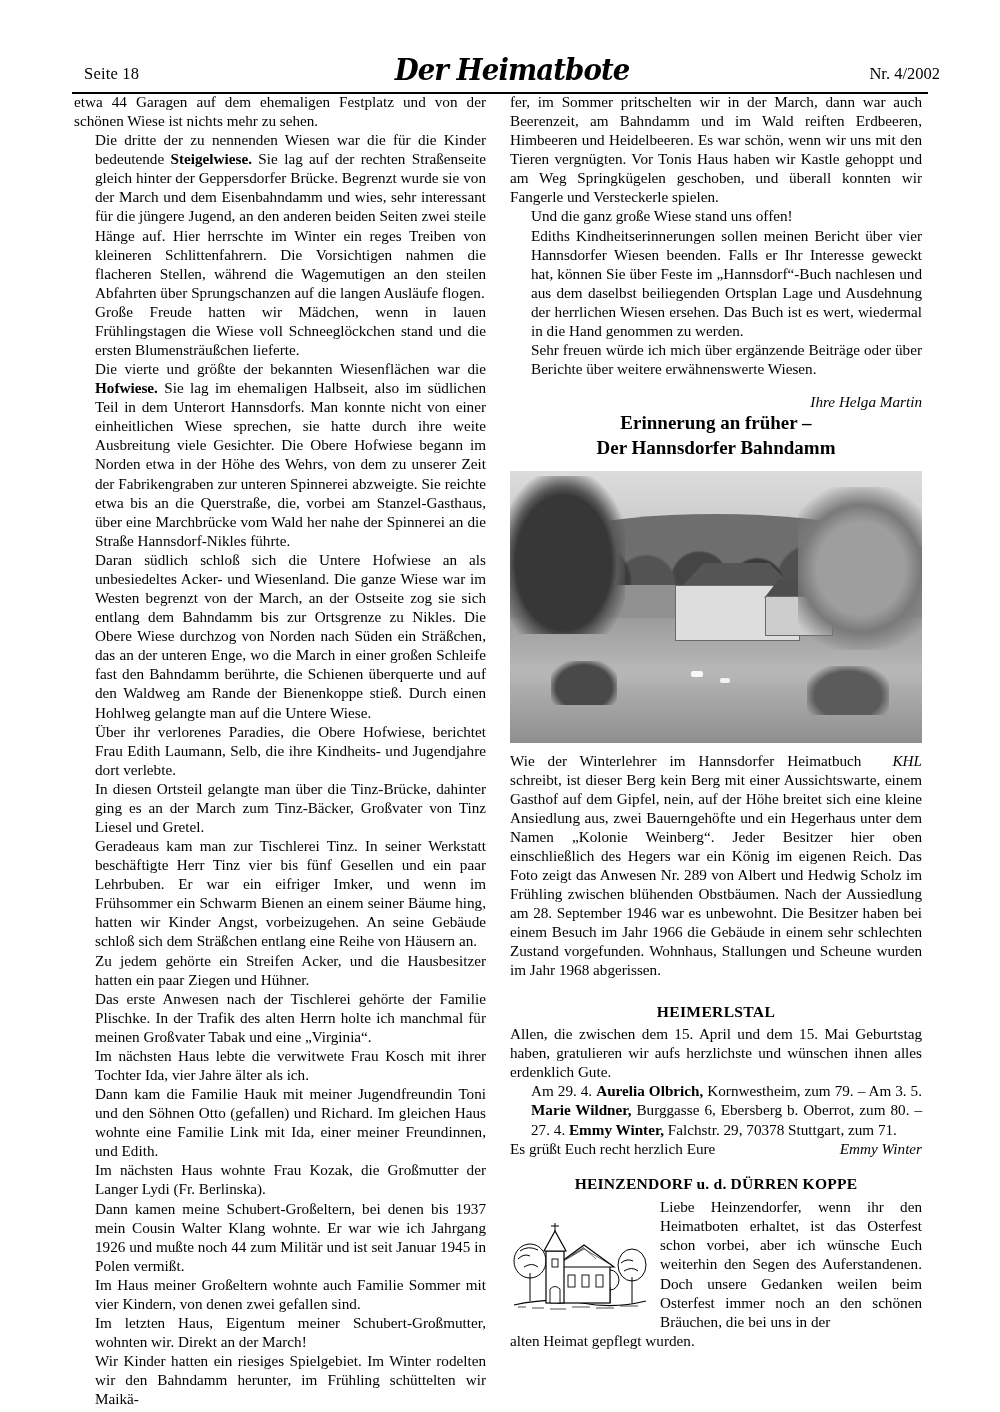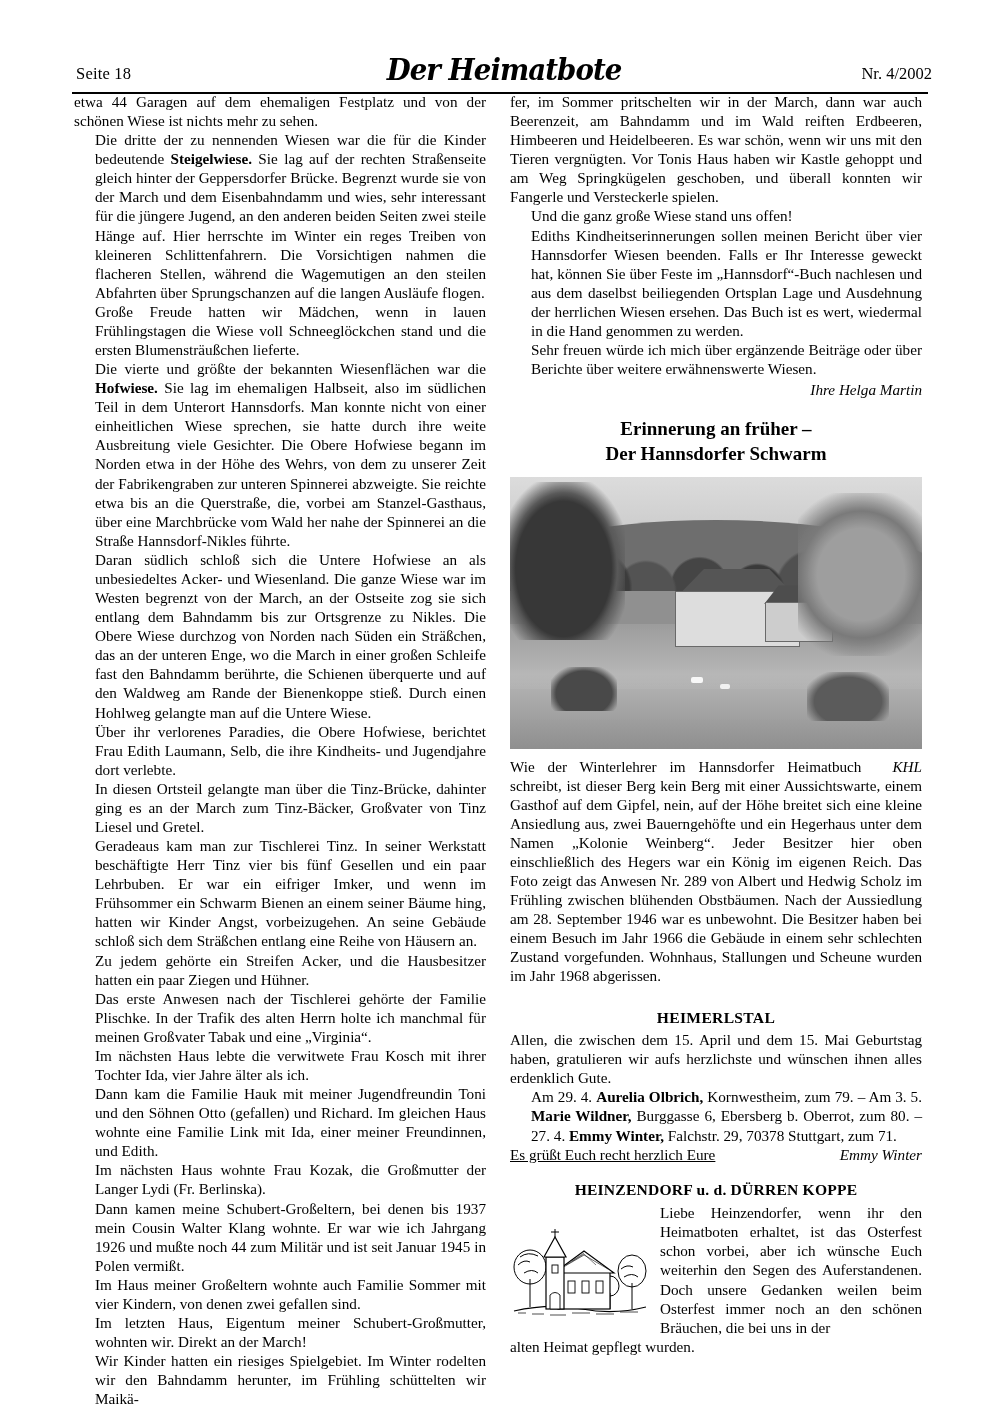--- a/index.html
+++ b/index.html
@@ -19,21 +19,21 @@
     position: absolute;
     left: 0; top: 0;
     width: 1000px;
     height: 1412px;
     background: #fff;
   }
 
   
   .masthead {
     position: absolute;
-    left: 76px;
+    left: 84px;
     top: 52px;
     width: 856px;
     height: 40px;
   }
   .masthead-left {
     position: absolute;
     left: 0;
     top: 12px;
     font-size: 16.5px;
     letter-spacing: 0.2px;
@@ -84,31 +84,30 @@
     margin: 0;
     text-indent: 0;
   }
   .col p + p { margin-top: 0px; margin-left: 21px; }
 
   b, .bold { font-weight: bold; }
 
   .sig {
     text-align: right;
     font-style: italic;
-    margin-top: 2px;
+    margin-top: 14px;
   }
   .sig-name { font-style: italic; }
 
   
   .art-title {
     text-align: center;
     font-weight: bold;
     font-size: 19px;
     line-height: 1.3;
-    margin-top: 18px;
     margin-bottom: 10px;
     font-family: "Liberation Serif", serif;
   }
   .sec-title {
     text-align: center;
     font-weight: bold;
     font-size: 15.6px;
     margin-top: 22px;
     margin-bottom: 3px;
     letter-spacing: 0.3px;
@@ -268,21 +267,21 @@
     <p>Und die ganz große Wiese stand uns offen!</p>
     <p>Ediths Kindheitserinnerungen sollen meinen Bericht über vier Hannsdorfer Wiesen beenden. Falls er Ihr Interesse geweckt hat, können Sie über Feste im „Hannsdorf“-Buch nachlesen und aus dem daselbst beiliegenden Ortsplan Lage und Ausdehnung der herrlichen Wiesen ersehen. Das Buch ist es wert, wiedermal in die Hand genommen zu werden.</p>
     <p>Sehr freuen würde ich mich über ergänzende Beiträge oder über Berichte über weitere erwähnenswerte Wiesen.</p>
 
     <div class="sig">
       <span>Ihre </span><span class="sig-name">Helga Martin</span>
     </div>
 
     <div class="art-title">
       <div>Erinnerung an früher –</div>
-      <div>Der Hannsdorfer Schwarm</div>
+      <div>Der Hannsdorfer Bahndamm</div>
     </div>
 
     <div class="photo">
       <div class="sky"></div>
       <div class="hillfar"></div>
       <div class="treesfar"></div>
       <div class="meadow"></div>
       <div class="roof"></div>
       <div class="house"></div>
       <div class="roof2"></div>
@@ -298,21 +297,21 @@
 
     <div class="photo-caption clearfix">
       <span class="caption-sig">KHL</span>
       <span>Wie der Winterlehrer im Hannsdorfer Heimatbuch schreibt, ist dieser Berg kein Berg mit einer Aussichtswarte, einem Gasthof auf dem Gipfel, nein, auf der Höhe breitet sich eine kleine Ansiedlung aus, zwei Bauerngehöfte und ein Hegerhaus unter dem Namen „Kolonie Weinberg“. Jeder Besitzer hier oben einschließlich des Hegers war ein König im eigenen Reich. Das Foto zeigt das Anwesen Nr. 289 von Albert und Hedwig Scholz im Frühling zwischen blühenden Obstbäumen. Nach der Aussiedlung am 28. September 1946 war es unbewohnt. Die Besitzer haben bei einem Besuch im Jahr 1966 die Gebäude in einem sehr schlechten Zustand vorgefunden. Wohnhaus, Stallungen und Scheune wurden im Jahr 1968 abgerissen.</span>
     </div>
 
     <div class="sec-title">HEIMERLSTAL</div>
     <p>Allen, die zwischen dem 15. April und dem 15. Mai Geburtstag haben, gratulieren wir aufs herzlichste und wünschen ihnen alles erdenklich Gute.</p>
     <p>Am 29. 4. <b>Aurelia Olbrich,</b> Kornwestheim, zum 79. – Am 3. 5. <b>Marie Wildner,</b> Burggasse 6, Ebersberg b. Oberrot, zum 80. – 27. 4. <b>Emmy Winter,</b> Falchstr. 29, 70378 Stuttgart, zum 71.</p>
     <div class="clearfix" style="overflow:hidden;">
-      <span style="float:left;text-decoration:underline;">Es grüßt Euch recht herzlich Eure</span>
+      <span style="float:left;">Es grüßt Euch recht herzlich Eure</span>
       <span style="float:right;font-style:italic;">Emmy Winter</span>
     </div>
 
     <div class="sec-title-2">HEINZENDORF u. d. DÜRREN KOPPE</div>
 
     <div class="clearfix">
       <div class="church-wrap">
         <svg viewBox="0 0 140 112" width="140" height="112">
 
           <path d="M4 104 Q40 96 72 102 T136 100" stroke="#000" stroke-width="1.2" fill="none"></path>

